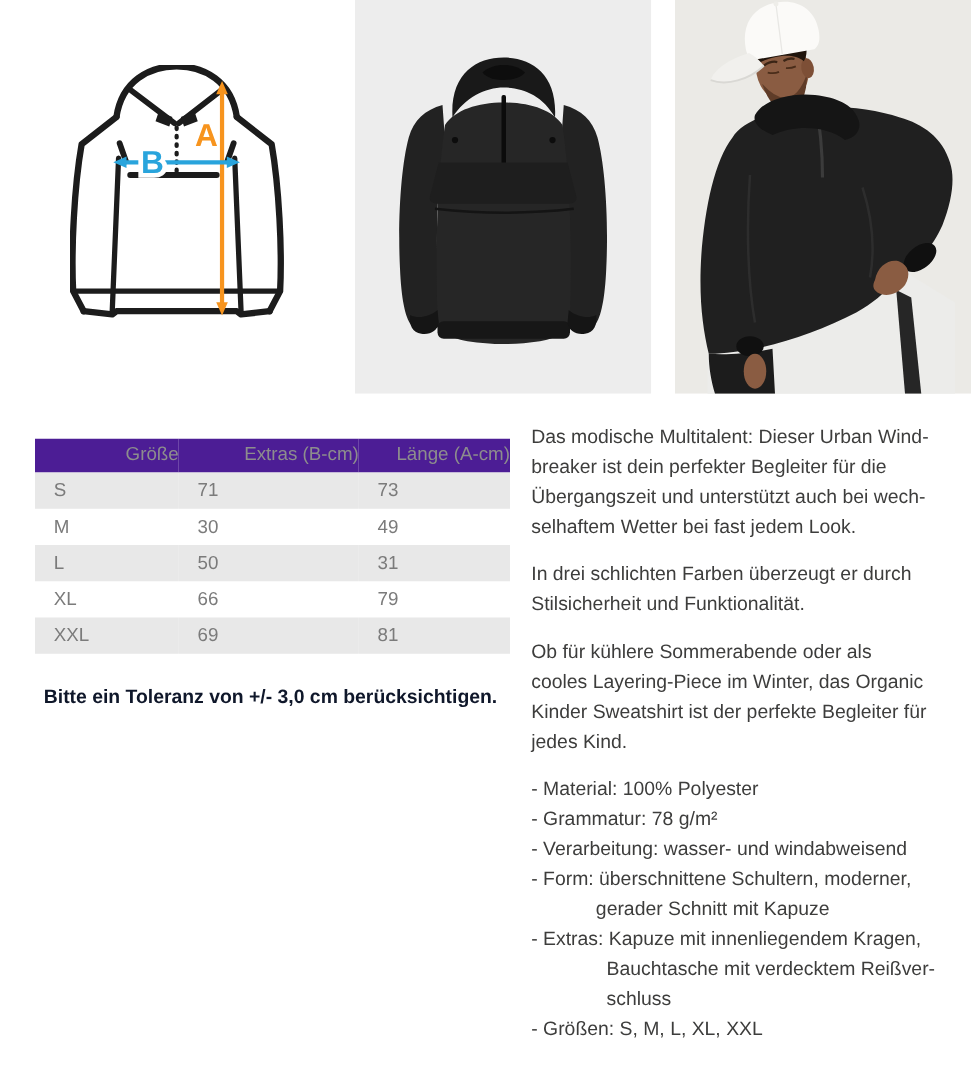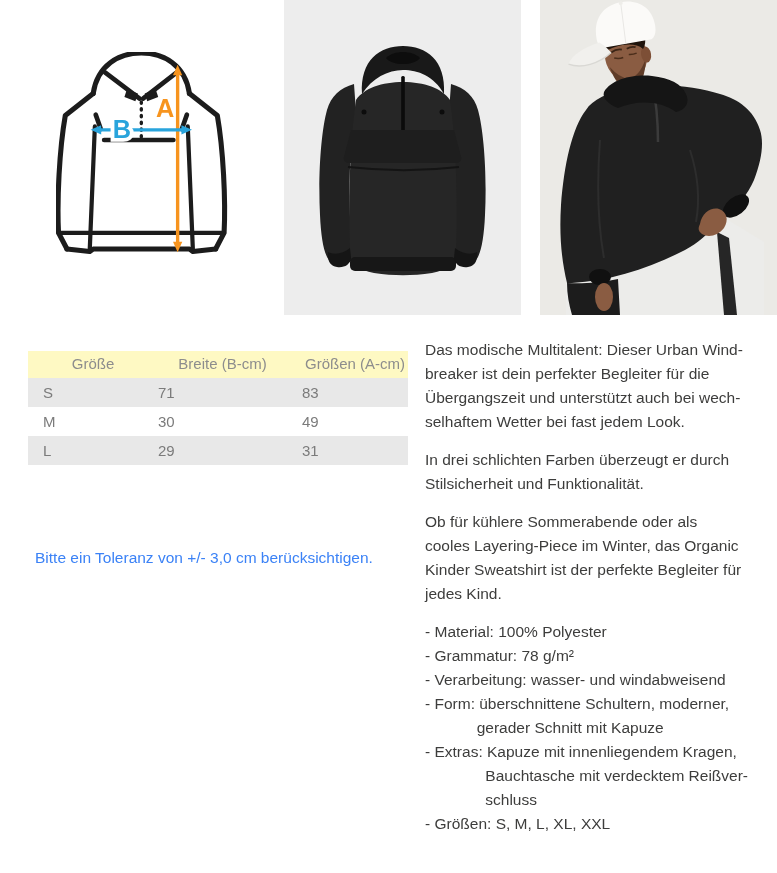--- a/index.html
+++ b/index.html
@@ -8,26 +8,26 @@
   
   .panel{position:absolute;top:0;height:315px;margin:0;padding:0;}
   .panel-diagram{left:0;width:284px;background:#fff;}
   .panel-product{left:284px;width:237px;}
   .panel-model{left:540px;width:237px;}
   .diagram-svg{position:absolute;left:56px;top:52px;width:174px;height:203px;}
   .fill-svg{position:absolute;left:0;top:0;width:100%;height:100%;}
   
   .size-table{position:absolute;left:28px;top:351px;width:380px;border-collapse:collapse;
               font-size:15px;}
-  .size-table th{background:#fef9c3;color:#8d8d8d;font-weight:400;text-align:center;
+  .size-table th{background:#4c1d95;color:#8d8d8d;font-weight:400;text-align:right;
                  padding:4px 0 5px 15px;line-height:18px;}
   .size-table td{color:#7b7b7b;padding:5px 0 5px 15px;line-height:19px;}
   .size-table tbody tr:nth-child(odd){background:#e8e8e8;}
   .tolerance-note{position:absolute;left:35px;top:546px;margin:0;font-size:15.5px;
-                  color:#3b82f6;line-height:24px;}
+                  color:#0f172a;line-height:24px;font-weight:bold;}
   
   .description{position:absolute;left:425px;top:338px;width:356px;color:#3d3d3c;
                font-size:15.5px;line-height:24px;}
   .para{margin:0 0 14px 0;white-space:pre-wrap;}
   .specs{margin:0;}
 </style>
 </head>
 <body>
 
 <div class="page">
@@ -133,39 +133,49 @@
 
   <table class="size-table">
     <colgroup>
         <col style="width:115px">
         <col style="width:144px">
         <col style="width:121px">
       </colgroup>
     <thead>
       <tr>
         <th>Größe</th>
-        <th>Breite (B-cm)</th>
-        <th>Größen (A-cm)</th>
+        <th>Extras (B-cm)</th>
+        <th>Länge (A-cm)</th>
       </tr>
     </thead>
     <tbody>
       <tr>
         <td>S</td>
         <td>71</td>
-        <td>83</td>
+        <td>73</td>
       </tr>
       <tr>
         <td>M</td>
         <td>30</td>
         <td>49</td>
       </tr>
       <tr>
         <td>L</td>
-        <td>29</td>
+        <td>50</td>
         <td>31</td>
+      </tr>
+      <tr>
+        <td>XL</td>
+        <td>66</td>
+        <td>79</td>
+      </tr>
+      <tr>
+        <td>XXL</td>
+        <td>69</td>
+        <td>81</td>
       </tr>
     </tbody>
   </table>
 
   <p class="tolerance-note">Bitte ein Toleranz von +/- 3,0 cm berücksichtigen.</p>
 
   <div class="description">
     <p class="para">Das modische Multitalent: Dieser Urban Wind-
 breaker ist dein perfekter Begleiter für die
 Übergangszeit und unterstützt auch bei wech-

